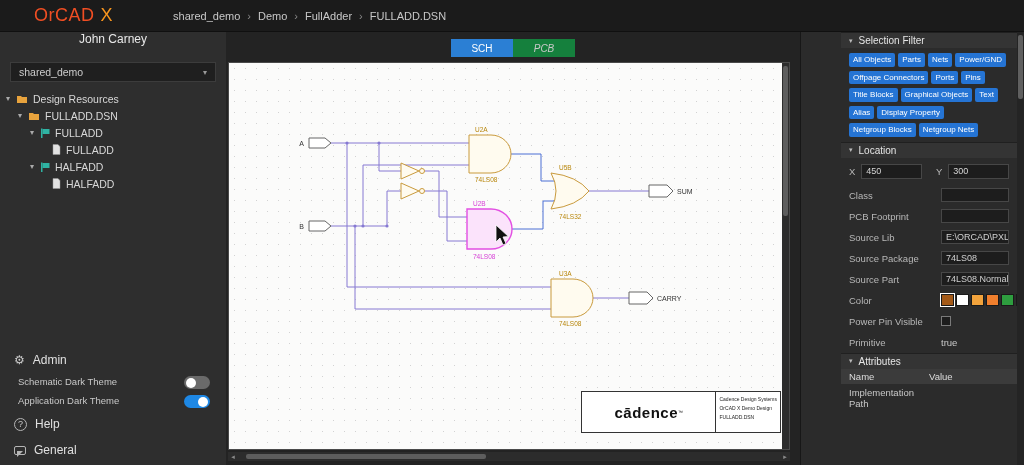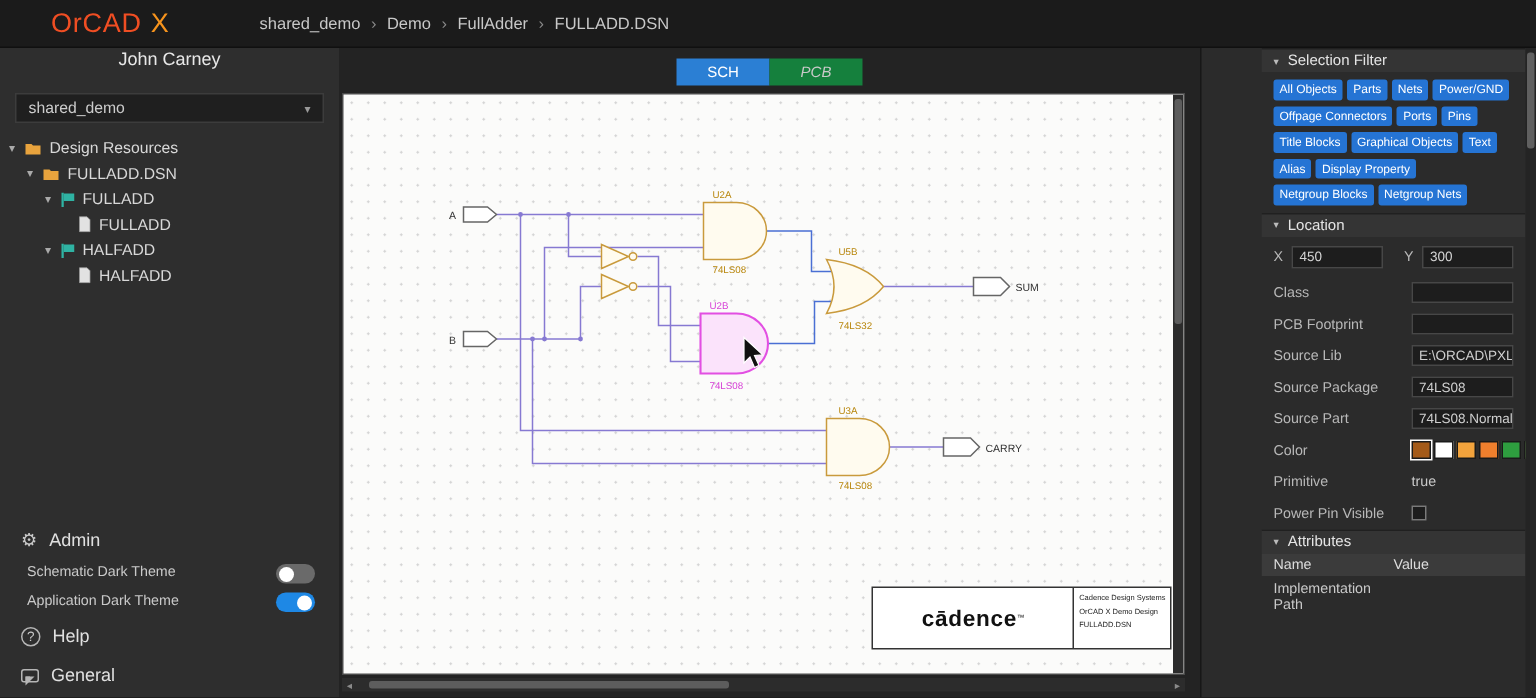--- a/index.html
+++ b/index.html
@@ -372,26 +372,26 @@
           <span class="swatch" style="background:#ffffff"></span>
           <span class="swatch" style="background:#f2a33c"></span>
           <span class="swatch" style="background:#f07f2d"></span>
           <span class="swatch" style="background:#2e9e3f"></span>
           <span class="swatch" style="background:#7ccf57"></span>
           <span class="swatch" style="background:#f2e23c"></span>
           <span class="swatch" style="background:#2da0e8"></span>
         </span>
       </div>
       <div class="gen-row">
+        <span class="lbl">Power Pin Visible</span>
+        <span class="checkbox"></span>
+      </div>
+      <div class="gen-row">
         <span class="lbl">Primitive</span>
         <span class="plain">true</span>
-      </div>
-      <div class="gen-row">
-        <span class="lbl">Power Pin Visible</span>
-        <span class="checkbox"></span>
       </div>
 
       <div class="sec-hdr">
         <span class="chev">▾</span>
         <span>Attributes</span>
       </div>
       <div class="attr-head">
         <span>Name</span>
         <span>Value</span>
       </div>

